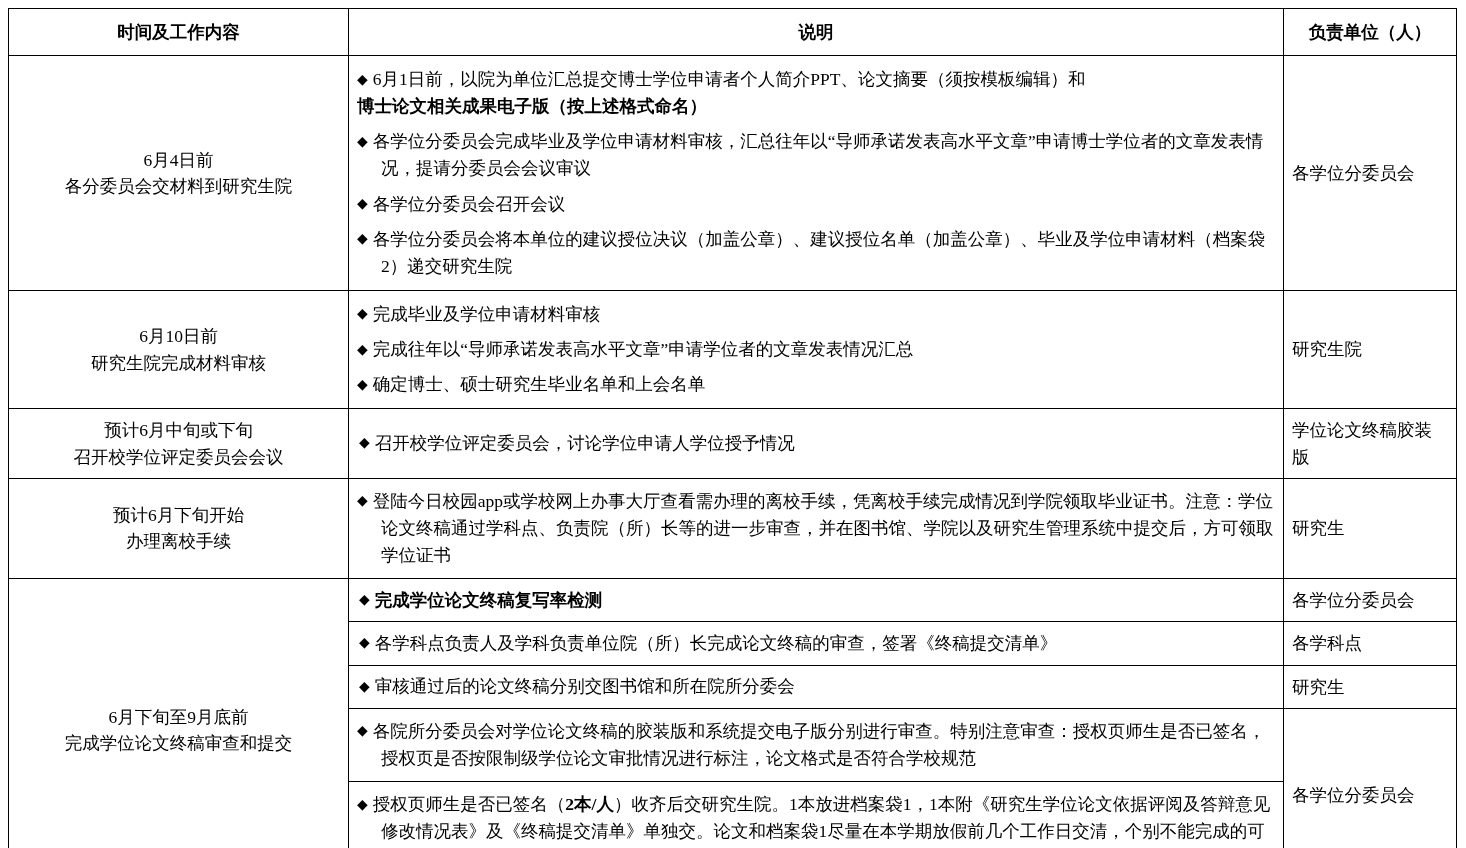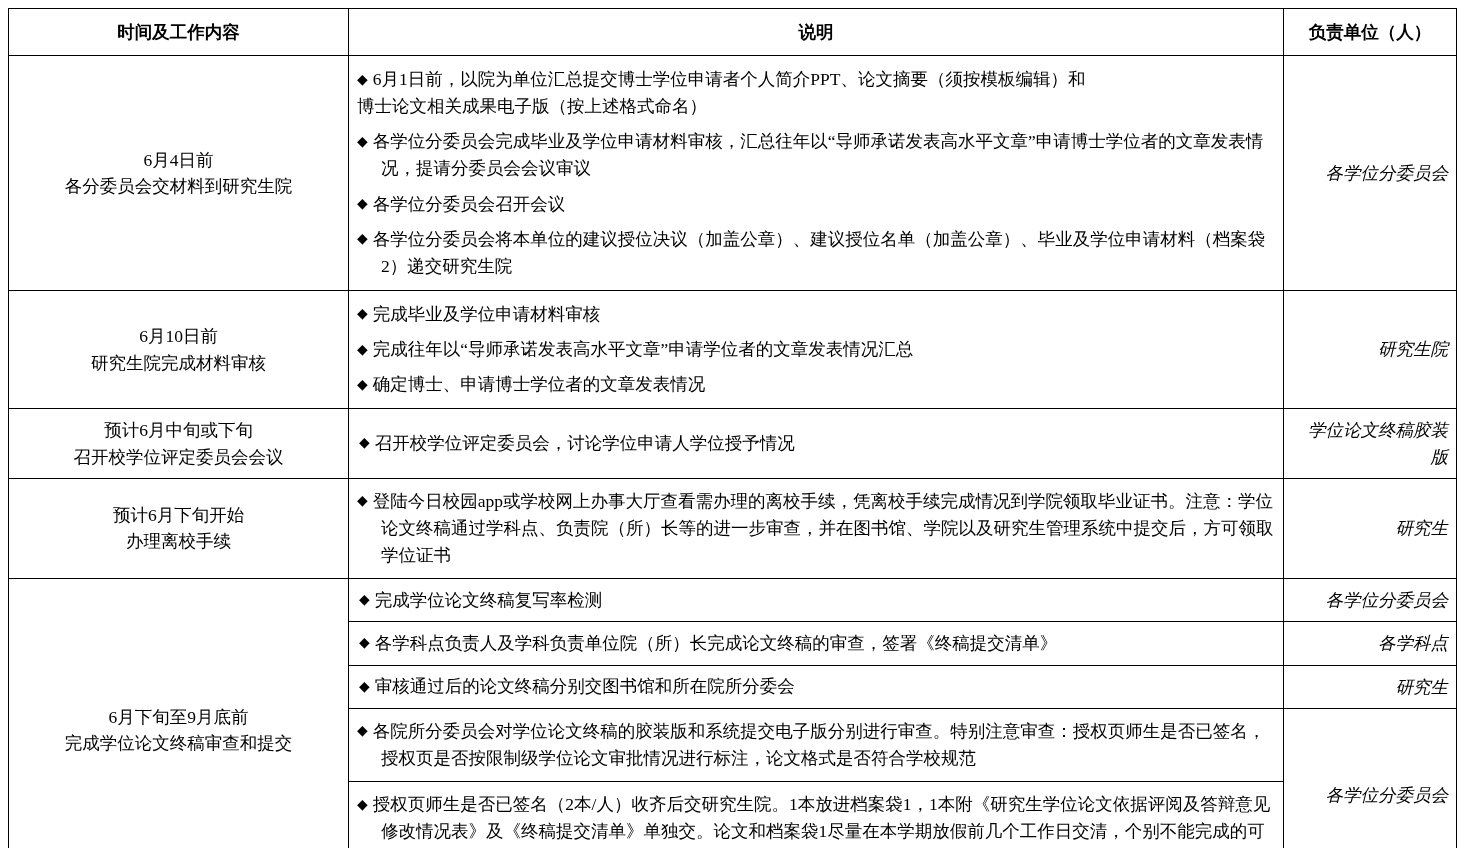--- a/index.html
+++ b/index.html
@@ -45,24 +45,23 @@
   col.c3 { width: 173px; }
 
   td.phase {
     text-align: center;
     font-weight: normal;
     font-size: 18px;
     line-height: 1.65;
     padding: 6px 4px;
   }
   td.owner {
-    text-align: right;
+    text-align: left;
     font-size: 17.5px;
     padding: 6px 2px;
-    font-style: italic;
   }
   td.detail {
     text-align: left;
     padding: 8px 10px 8px 10px;
   }
   td.detail.tight {
     padding: 6px 10px 6px 10px;
   }
   .item {
     display: block;
@@ -72,21 +71,21 @@
     font-size: 17.5px;
     line-height: 1.55;
   }
   .item:last-child { margin-bottom: 2px; }
   .item.single { margin: 1px 0 1px 0; }
   .bullet {
     font-size: 14px;
     vertical-align: 1.5px;
     padding-right: 5px;
   }
-  .b { font-weight: normal; }
+  .b { font-weight: bold; }
   .nl { display: block; }
 </style>
 </head>
 <body>
 
 <div class="page">
   <table class="schedule">
     <colgroup>
       <col class="c1">
         <col class="c2">
@@ -116,21 +115,21 @@
       </tr>
 
       <tr>
         <td class="phase">
           <span class="nl">6月10日前</span>
           <span class="nl">研究生院完成材料审核</span>
         </td>
         <td class="detail">
           <span class="item"><span class="bullet">◆</span><span>完成毕业及学位申请材料审核</span></span>
           <span class="item"><span class="bullet">◆</span><span>完成往年以“导师承诺发表高水平文章”申请学位者的文章发表情况汇总</span></span>
-          <span class="item"><span class="bullet">◆</span><span>确定博士、申请博士学位者的文章发表情况</span></span>
+          <span class="item"><span class="bullet">◆</span><span>确定博士、硕士研究生毕业名单和上会名单</span></span>
         </td>
         <td class="owner">研究生院</td>
       </tr>
 
       <tr>
         <td class="phase">
           <span class="nl">预计6月中旬或下旬</span>
           <span class="nl">召开校学位评定委员会会议</span>
         </td>
         <td class="detail tight">

